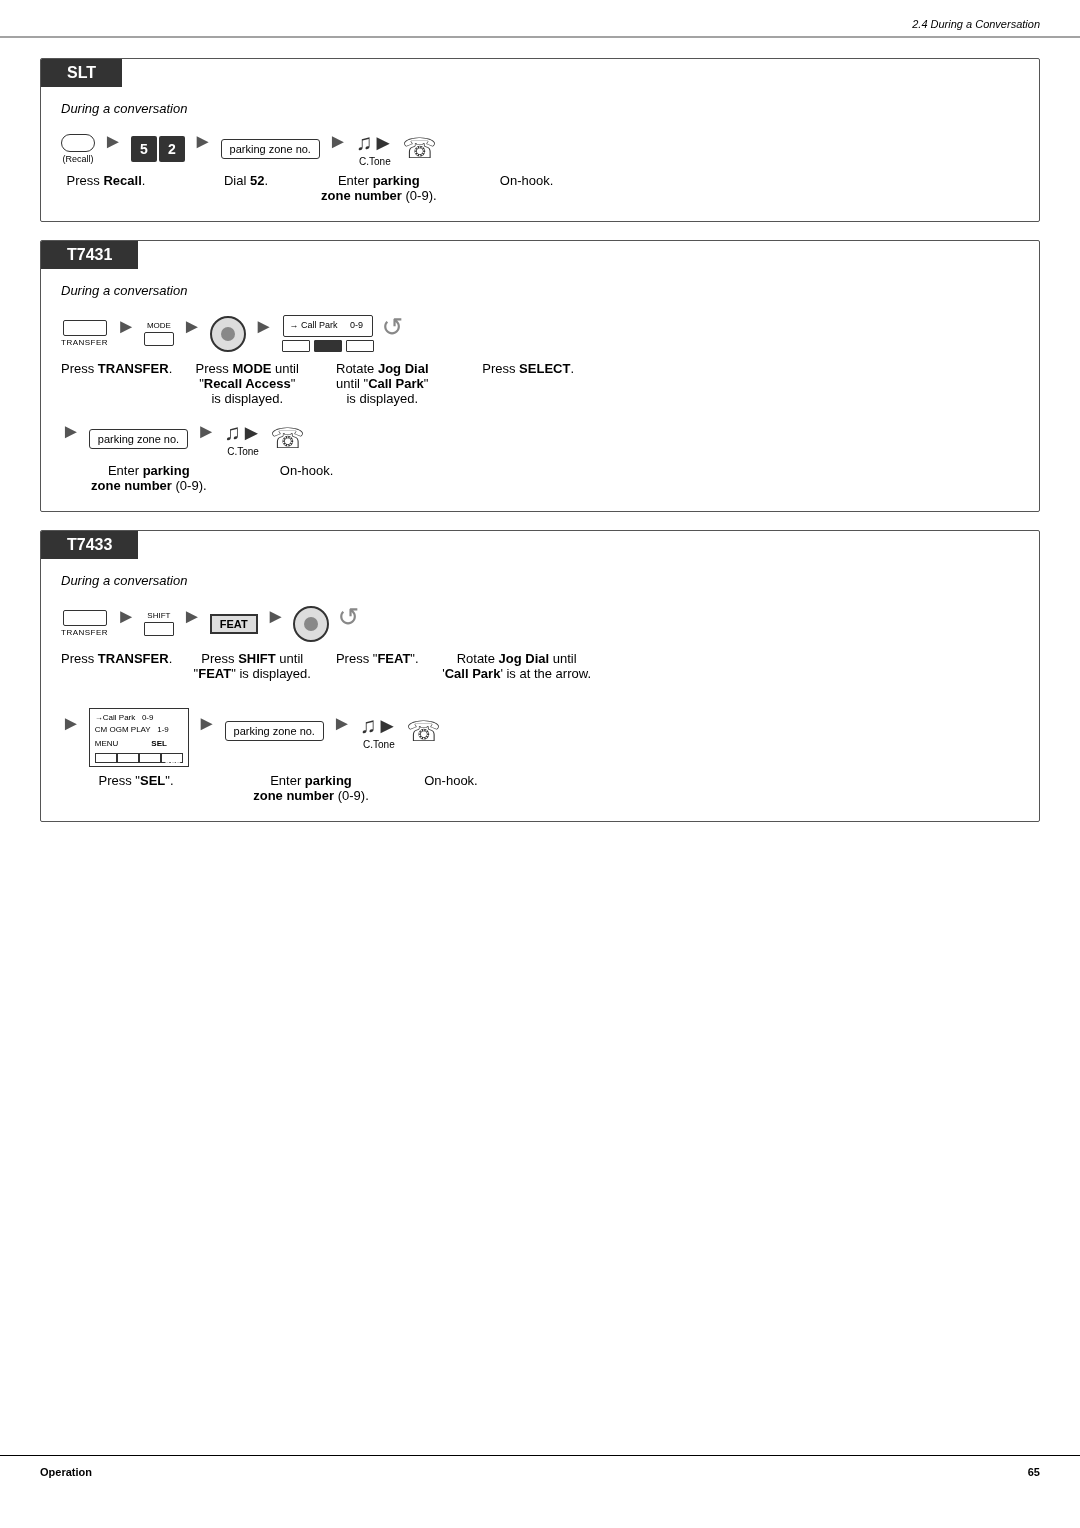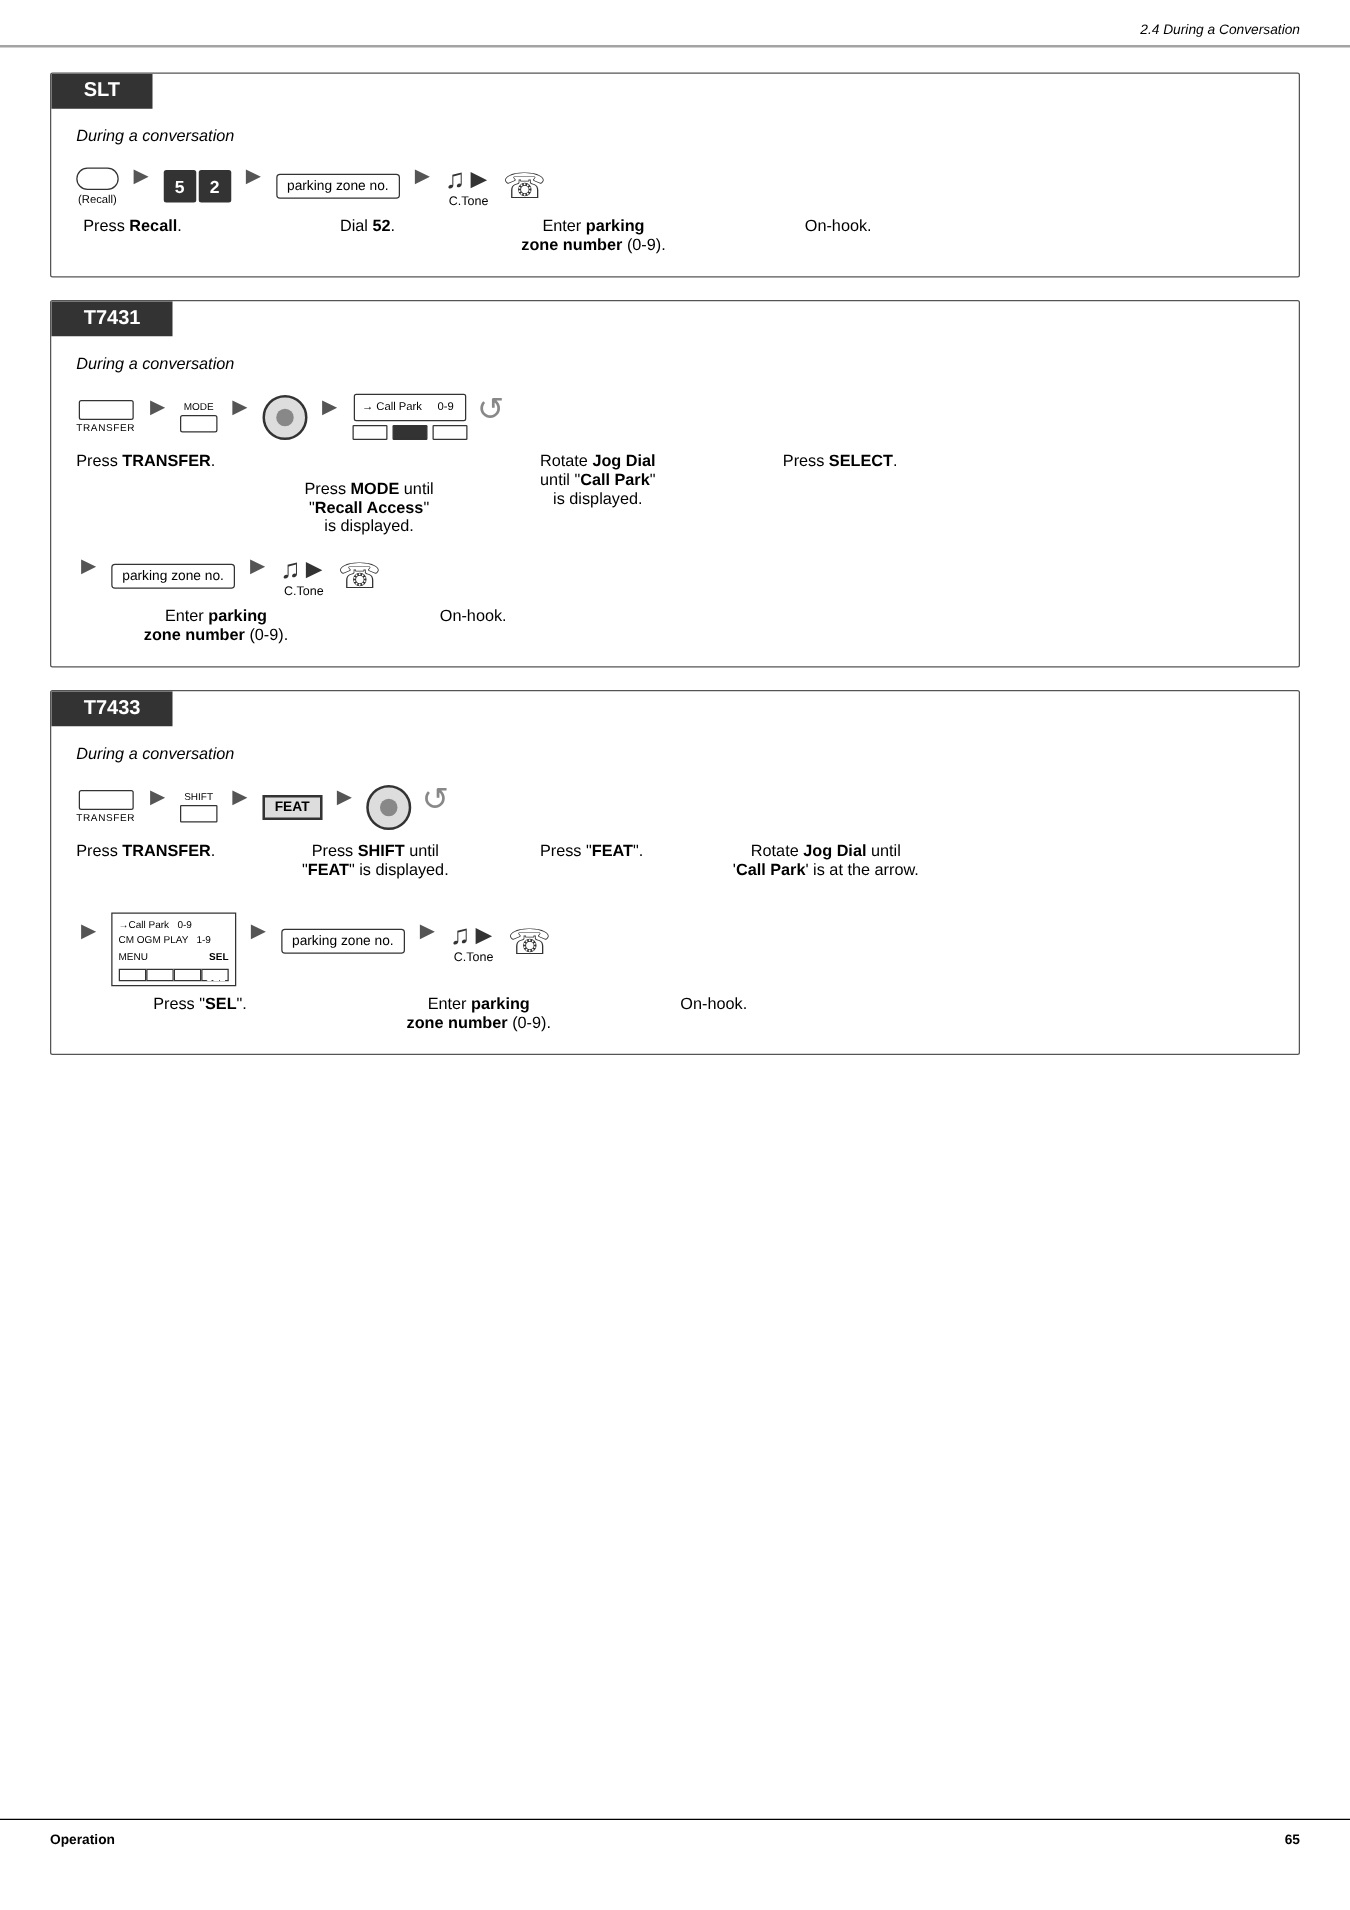--- a/index.html
+++ b/index.html
@@ -291,30 +291,29 @@
     }
     .t7433-sel-btn {
       background: #333;
       color: #fff;
       font-size: 8px;
       padding: 1px 3px;
       font-weight: bold;
     }
     .t7433-menu-labels {
       display: flex;
-      justify-content: space-between;
       font-size: 8px;
       margin-top: 2px;
       gap: 33px;
     }
 
     .steps-desc-row {
       display: flex;
       align-items: flex-start;
-      gap: 24px;
+      gap: 0;
       margin-top: 4px;
     }
 
     .desc-block {
       display: flex;
       flex-direction: column;
       align-items: center;
       min-width: 60px;
     }
 
@@ -446,21 +445,21 @@
         </div>
 
         <div class="redo-arrow">↺</div>
       </div>
 
       <div class="steps-desc-row" style="margin-bottom:14px;">
         <div class="desc-block" style="min-width:80px;">
           <span>Press <b>TRANSFER</b>.</span>
         </div>
         <div style="width:20px;"></div>
-        <div class="desc-block" style="min-width:110px;margin-top:22px;">
+        <div class="desc-block" style="min-width:110px;">
           <span style="text-align:center;">Press <b>MODE</b> until<br>"<b>Recall Access</b>"<br>is displayed.</span>
         </div>
         <div style="width:20px;"></div>
         <div class="desc-block" style="min-width:120px;align-items:center;">
           <span style="text-align:center;">Rotate <b>Jog Dial</b><br>until "<b>Call Park</b>"<br>is displayed.</span>
         </div>
         <div style="width:40px;"></div>
         <div class="desc-block">
           <span>Press <b>SELECT</b>.</span>
         </div>

